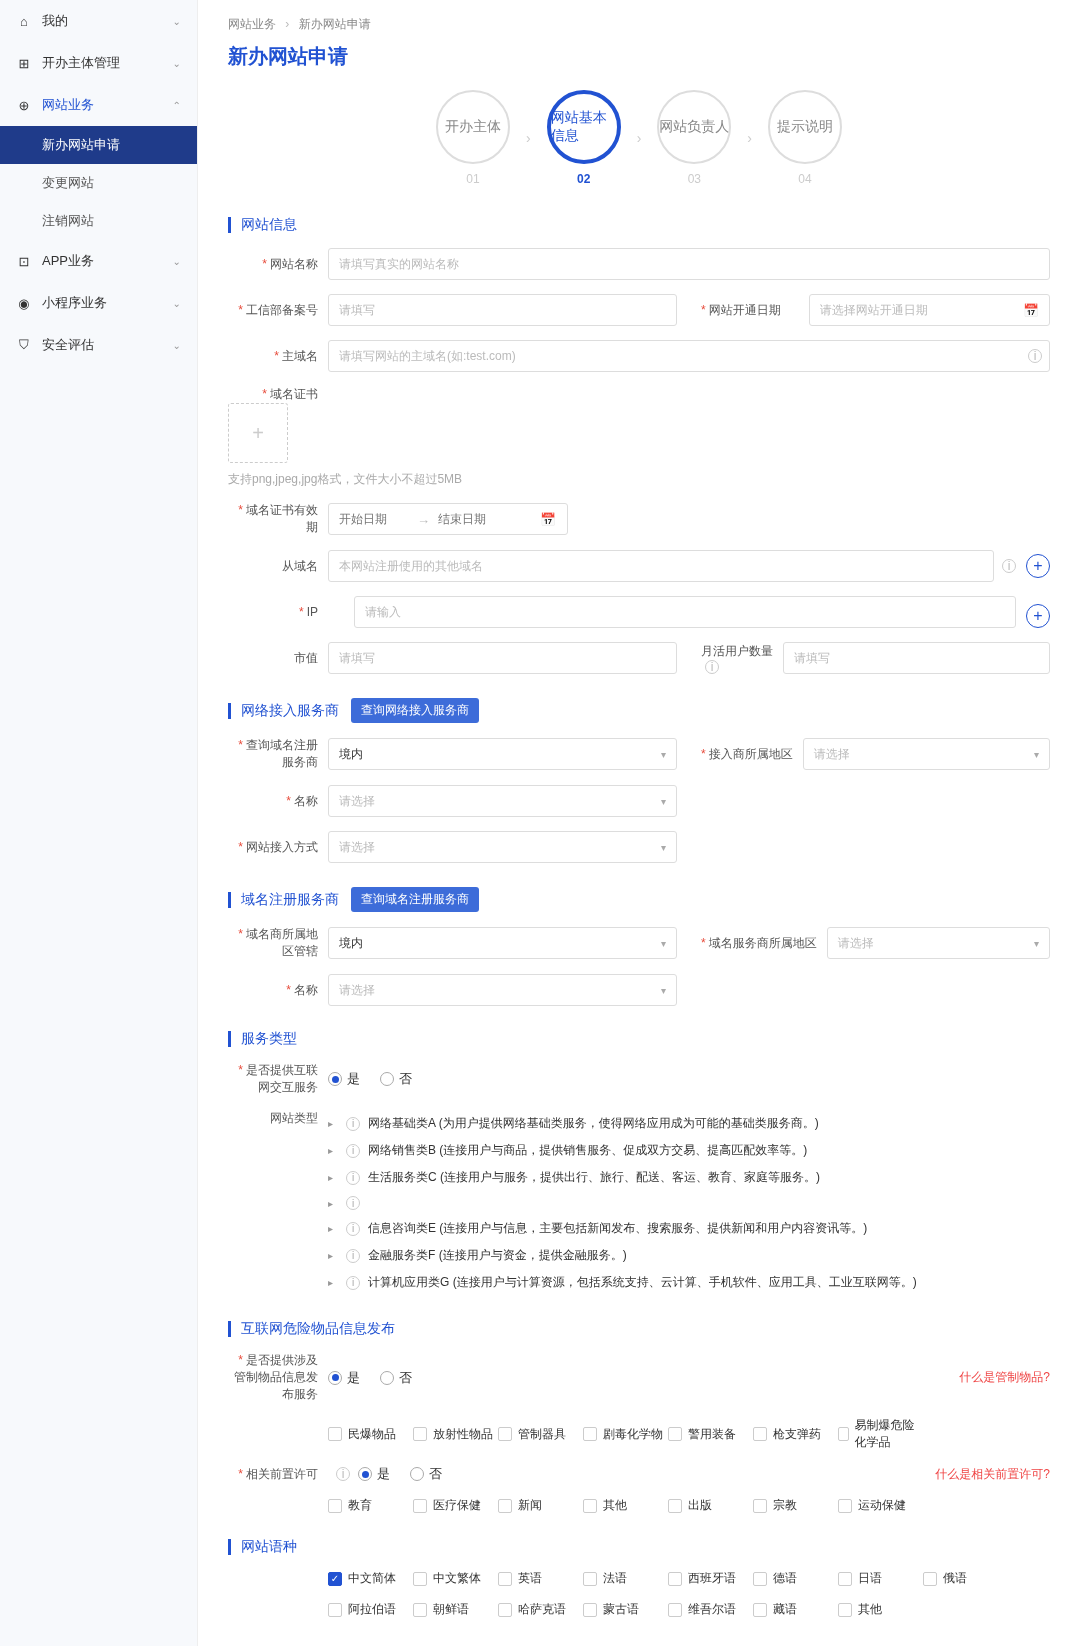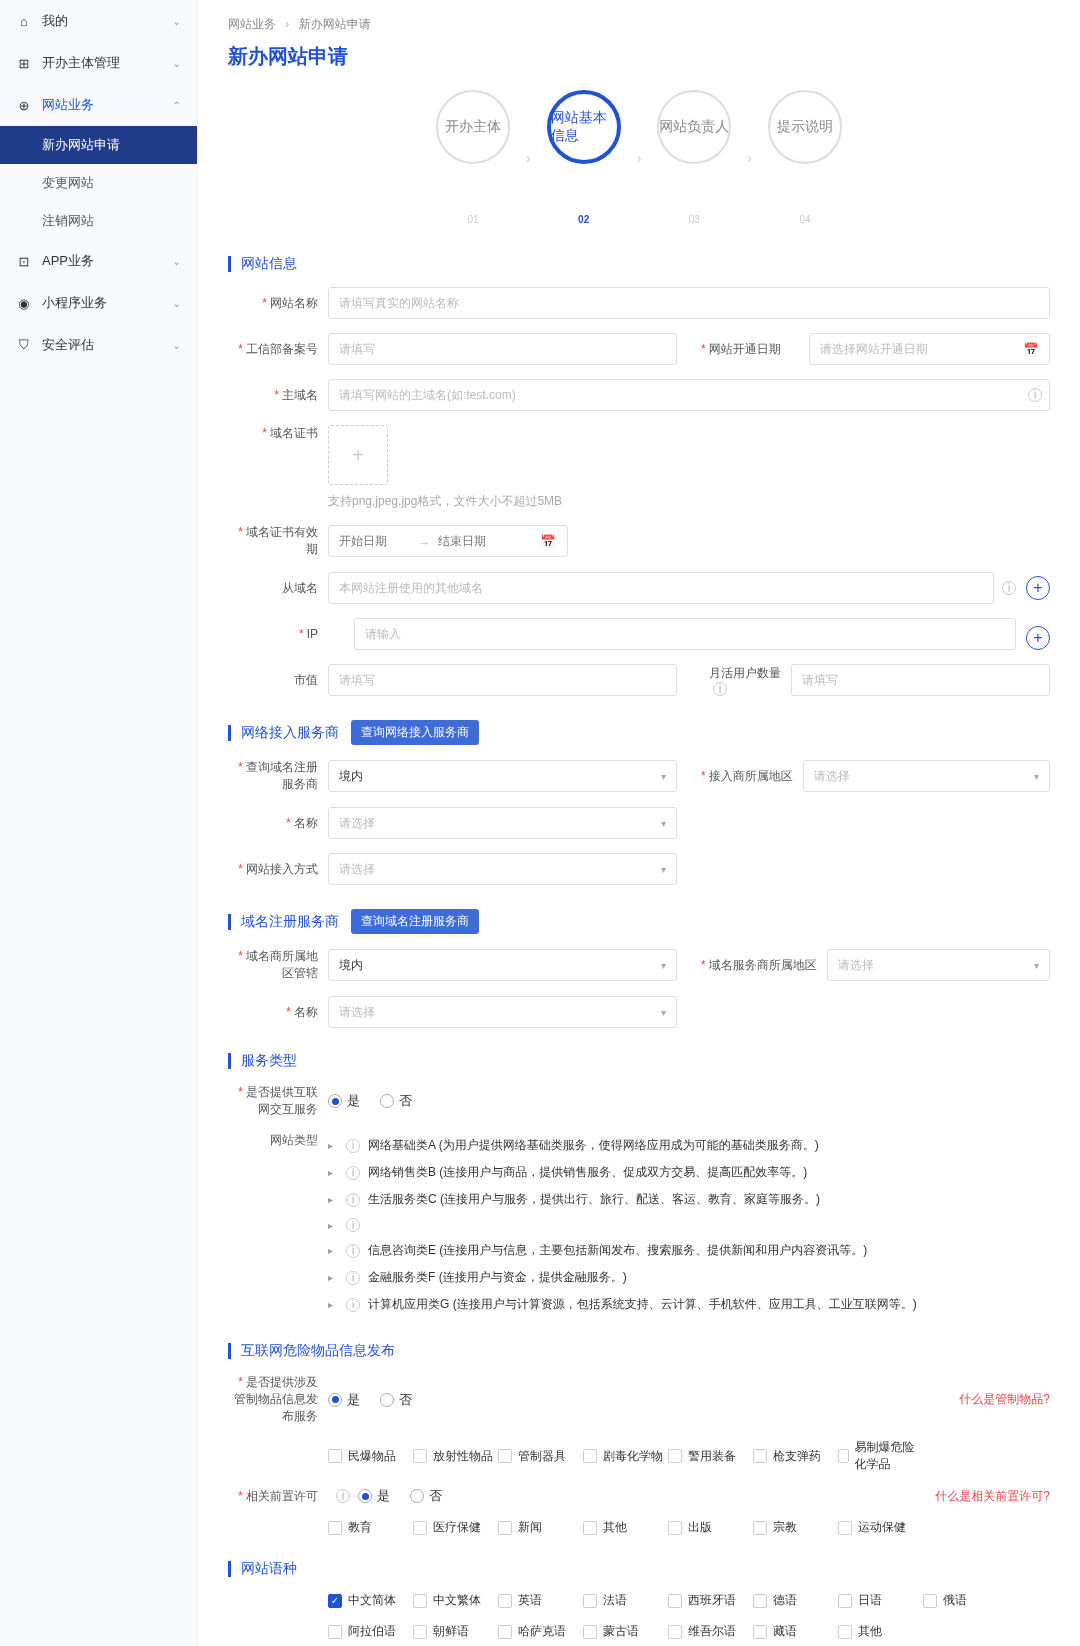--- a/index.html
+++ b/index.html
@@ -19,21 +19,21 @@
 .main { flex: 1; padding: 16px 30px 40px; }
 .breadcrumb { font-size: 12px; color: #888; margin-bottom: 10px; }
 .breadcrumb .sep { margin: 0 6px; color: #bbb; }
 .page-title { font-size: 20px; font-weight: 600; color: #2152d2; margin-bottom: 20px; }
 
 
 .steps { display: flex; justify-content: center; align-items: center; margin-bottom: 30px; gap: 16px; }
 .step { display: flex; flex-direction: column; align-items: center; }
 .step-circle { width: 74px; height: 74px; border-radius: 50%; border: 2px solid #ddd; display: flex; align-items: center; justify-content: center; font-size: 14px; color: #888; margin-bottom: 8px; }
 .step.active .step-circle { border-color: #2152d2; border-width: 4px; color: #2152d2; font-weight: 500; }
-.step-num { font-size: 10px; color: #ccc; margin-top: 42px; }
+.step-num { font-size: 12px; color: #ccc; }
 .step.active .step-num { color: #2152d2; font-weight: 600; }
 .step-arrow { color: #ccc; font-size: 14px; }
 
 
 .section-title { display: flex; align-items: center; margin: 24px 0 14px; }
 .section-title .bar { width: 3px; height: 16px; background: #2152d2; margin-right: 10px; }
 .section-title .txt { color: #2152d2; font-weight: 500; font-size: 14px; }
 .section-title .btn-inline { margin-left: 12px; background: #3d6cd9; color: #fff; padding: 4px 10px; border-radius: 3px; font-size: 12px; cursor: pointer; }
 
 
@@ -186,21 +186,21 @@
     </div>
 
     <div class="form-row">
       <div class="form-label"><span class="req">*</span><span>主域名</span></div>
       <div class="form-control inp-with-icon">
         <input class="inp" placeholder="请填写网站的主域名(如:test.com)" style="">
         <span class="info">i</span>
       </div>
     </div>
 
-    <div class="form-row" style="align-items:flex-start;">
+    <div class="form-row" style="align-items:flex-start;flex-direction:column;">
       <div class="form-label"><span class="req">*</span><span>域名证书</span></div>
       <div class="form-control">
         <div class="upload-box">+</div>
         <div class="hint">支持png,jpeg,jpg格式，文件大小不超过5MB</div>
       </div>
     </div>
 
     <div class="form-row">
       <div class="form-label"><span class="req">*</span><span>域名证书有效期</span></div>
       <div class="form-control">
@@ -232,21 +232,21 @@
       </div>
     </div>
 
     <div class="form-row">
       <div class="form-label"><span>市值</span></div>
       <div class="form-control half">
         <div class="fg">
             <input class="inp" placeholder="请填写" style="">
           </div>
         <div class="fg">
-          <div class="form-label" style="width:auto;margin-left:8px;">
+          <div class="form-label" style="width:auto;">
             <span>月活用户数量</span>
             <span class="info-outside" style="margin-left:4px;">i</span>
           </div>
           <input class="inp" style="flex: 1 1 0%;" placeholder="请填写">
         </div>
       </div>
     </div>
 
     <div class="section-title">
       <span class="bar"></span>

